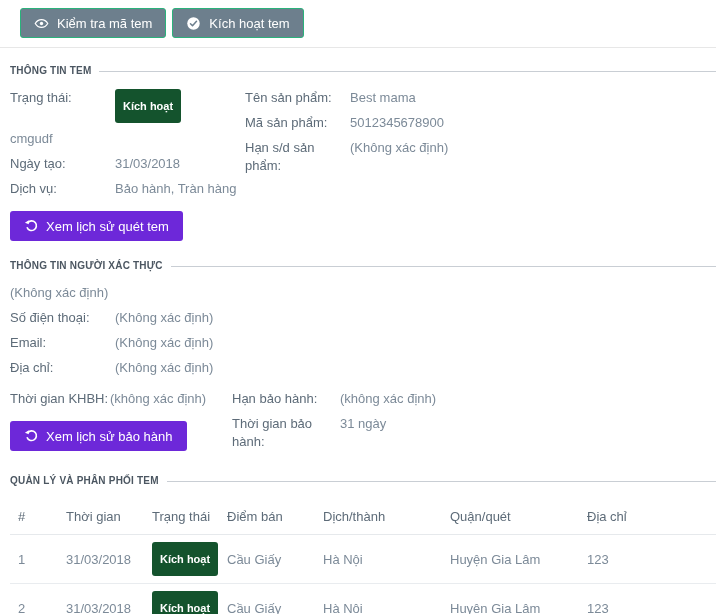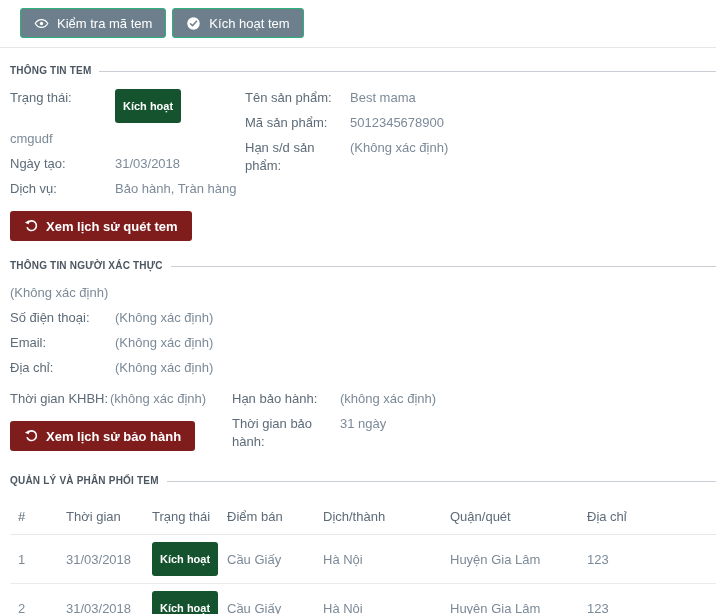--- a/index.html
+++ b/index.html
@@ -47,25 +47,25 @@
   .col-left { flex: 0 0 235px; }
   .col-left-w { flex: 0 0 222px; }
   .col-right { flex: 1; }
   .badge {
     display: inline-block;
     background: #14532d; color: #fff;
     font-size: 11px; font-weight: 700;
     padding: 11px 8px; border-radius: 3px; line-height: 1.1;
   }
   .btn-orange {
-    background: #7f1d1d; border: none; color: #fff;
+    background: #6d28d9; border: none; color: #fff;
     border-radius: 3px; height: 30px; padding: 0 14px;
     font-size: 13px; font-family: "Liberation Sans", sans-serif;
     display: inline-flex; align-items: center; gap: 8px;
-    cursor: pointer; margin: 6px 0 2px 0; font-weight: bold;
+    cursor: pointer; margin: 6px 0 2px 0;
   }
   .icon { display: inline-flex; align-items: center; }
   
   table.dist {
     width: 100%;
     border-collapse: collapse;
     table-layout: fixed;
     margin-top: 14px;
   }
   table.dist th {

